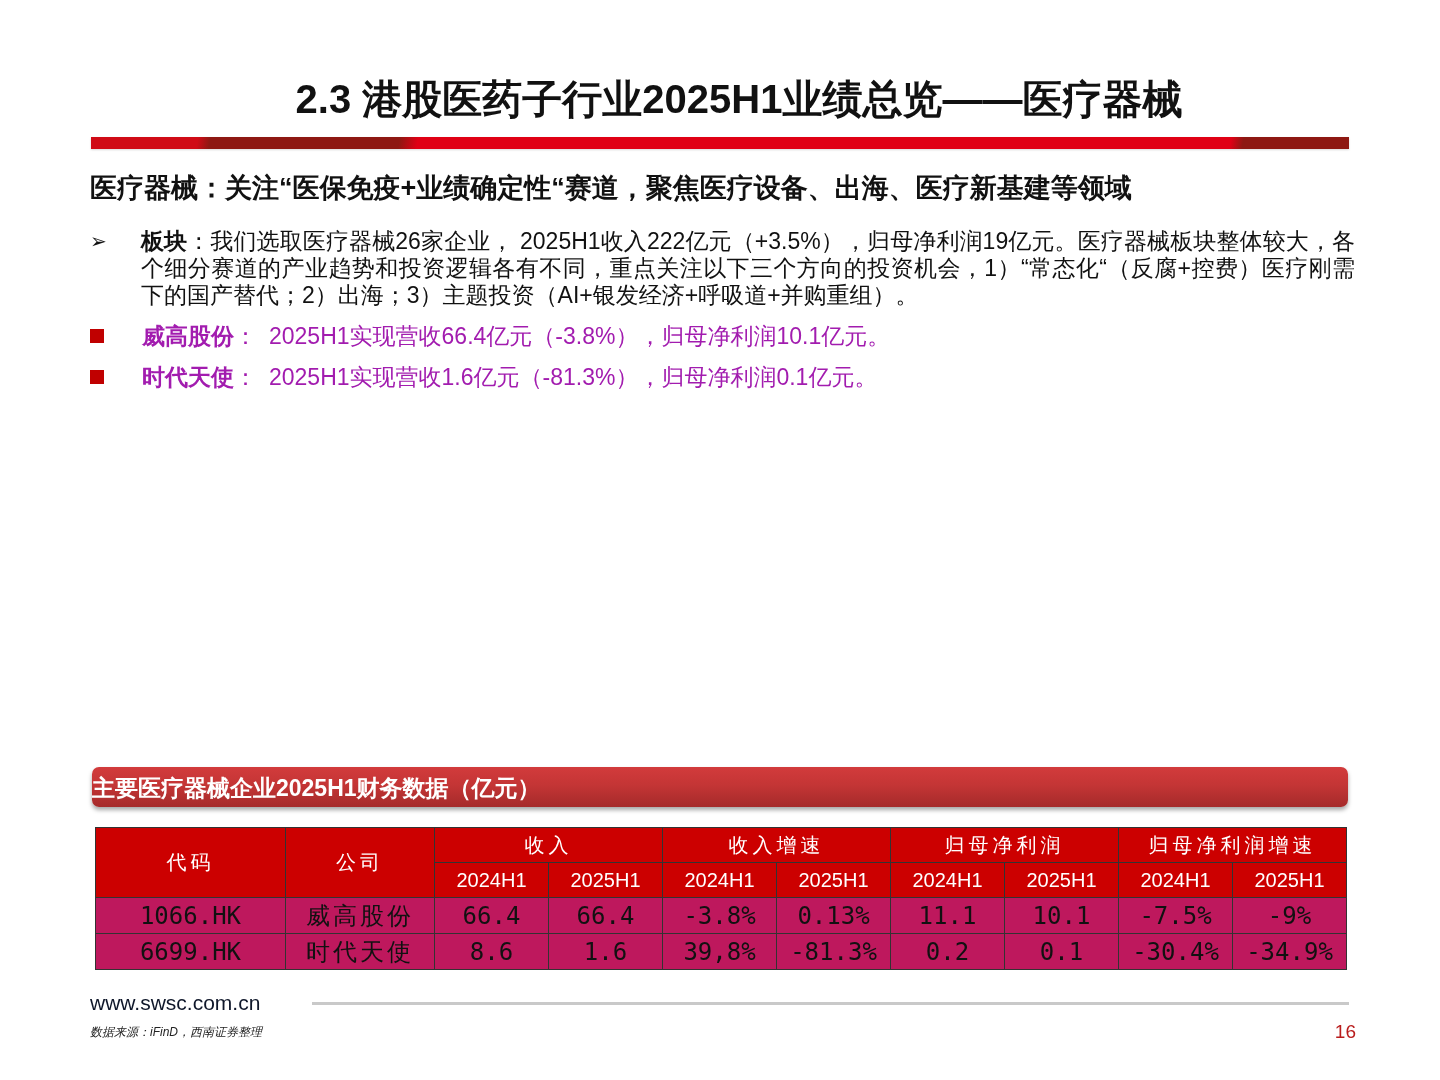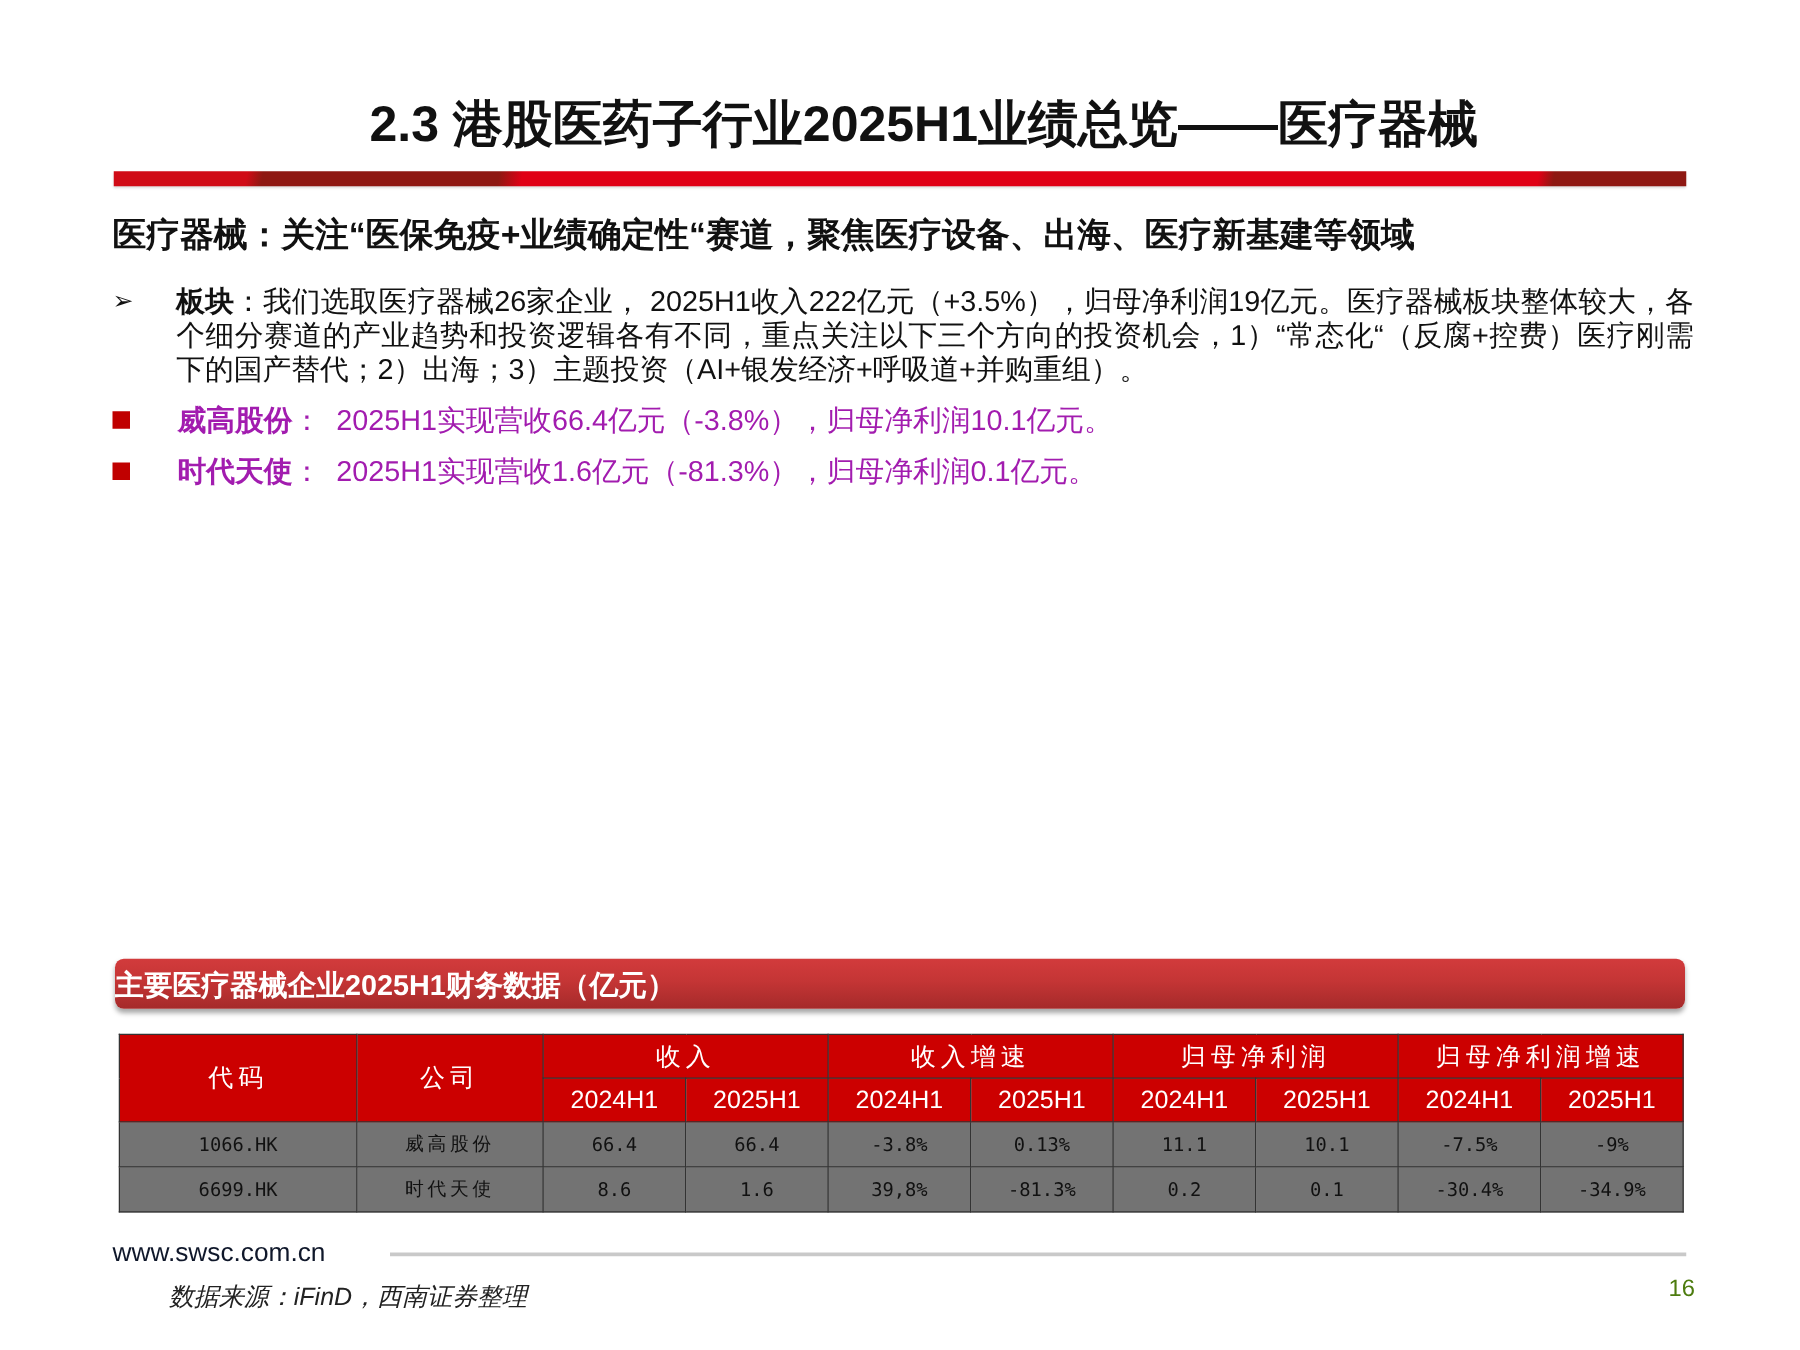--- a/index.html
+++ b/index.html
@@ -142,24 +142,24 @@
       font-size: 20px;
       letter-spacing: 4px;
     }
     table.fin th.period {
       height: 34px;
       font-size: 20px;
       font-family: "Liberation Sans", sans-serif;
     }
     table.fin td {
       height: 35px;
-      font-size: 15px;
+      font-size: 24px;
       font-family: "DejaVu Sans Mono", monospace;
       color: #111;
-      background: #737373;
+      background: #be185d;
     }
     table.fin td.company {
       font-family: "DejaVu Serif", serif;
       letter-spacing: 3px;
     }
     .footer-url {
       position: absolute;
       left: 90px;
       top: 991px;
       font-size: 21px;
@@ -171,31 +171,30 @@
       left: 312px;
       top: 1002px;
       width: 1037px;
       height: 3px;
       background: #c9c9c9;
     }
     .source {
       position: absolute;
       left: 90px;
       top: 1024px;
-      font-size: 20px;
+      font-size: 12px;
       font-style: italic;
       color: #222;
-      margin-left: 45px;
     }
     .page-num {
       position: absolute;
       right: 84px;
       top: 1021px;
       font-size: 19px;
-      color: #4d7c0f;
+      color: #b91c1c;
     }
   </style>
 </head>
 <body>
 
 <div class="title">2.3 港股医药子行业2025H1业绩总览——医疗器械</div>
 <div class="title-bar"></div>
 
 <div class="subtitle">医疗器械：关注“医保免疫+业绩确定性“赛道，聚焦医疗设备、出海、医疗新基建等领域</div>
 

